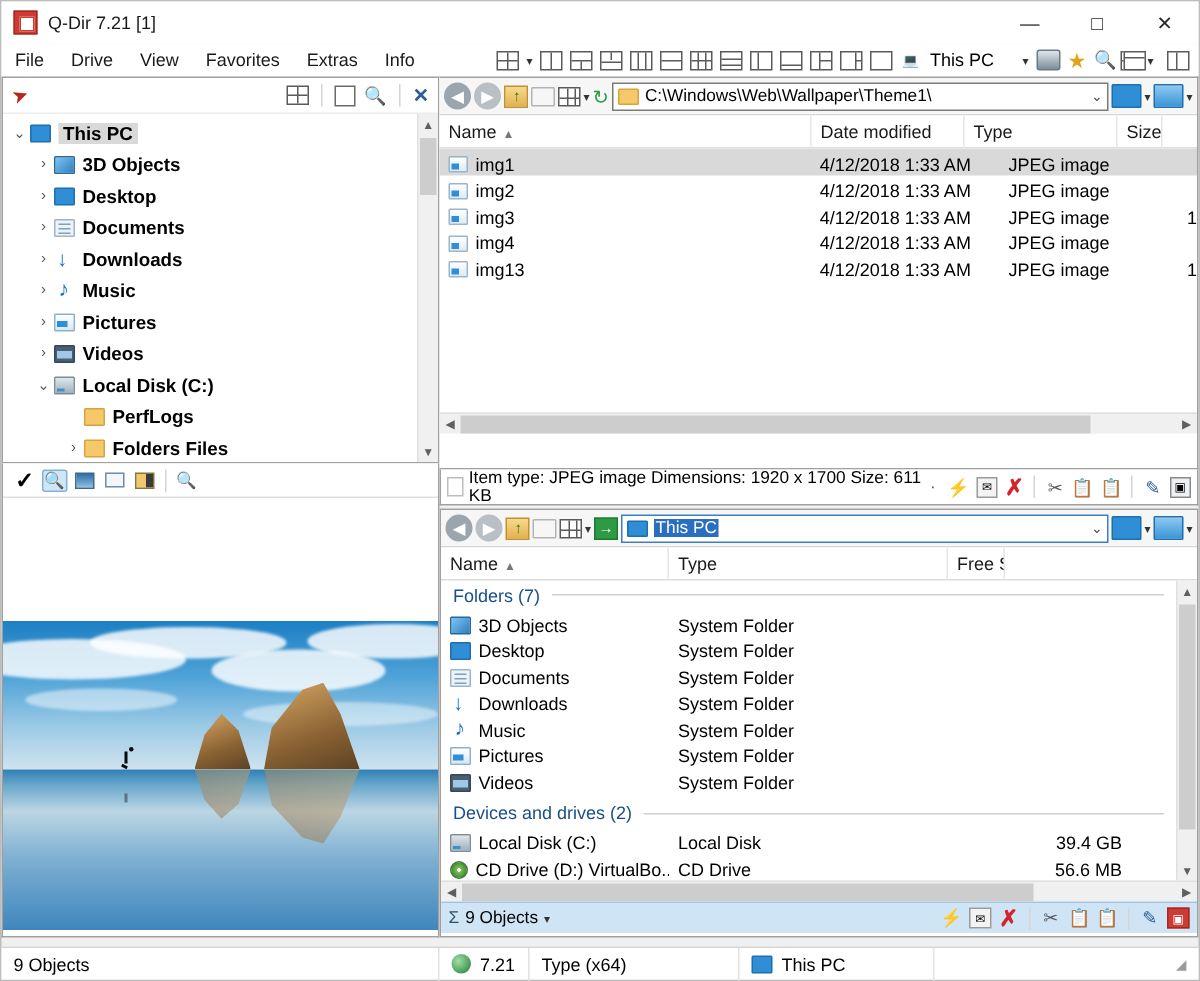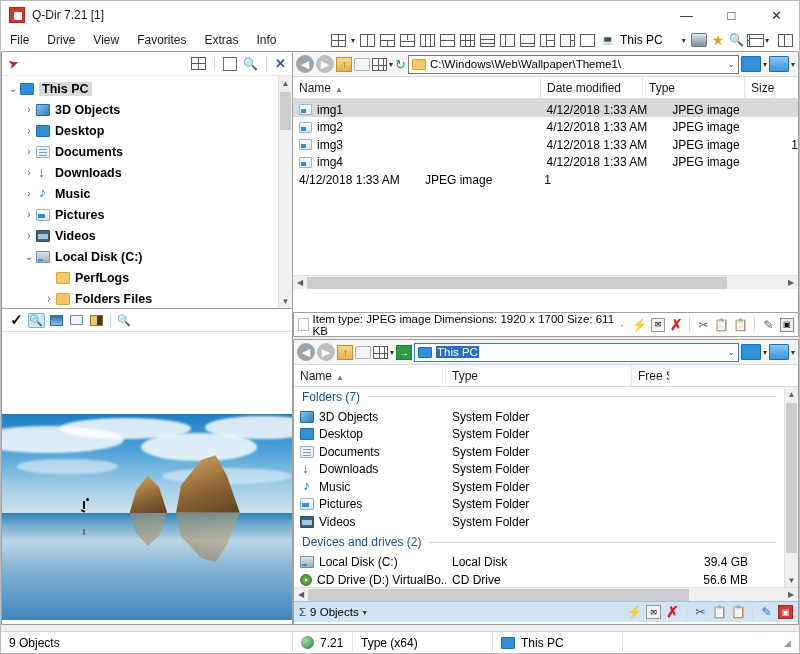--- a/index.html
+++ b/index.html
@@ -492,20 +492,24 @@
       <div class="row">
         <div class="cell" style="width:248px;display:flex;align-items:center">
           <span class="ficon"></span>
           <span>img4</span>
         </div>
         <div class="cell" style="width:126px">4/12/2018 1:33 AM</div>
         <div class="cell" style="width:102px">JPEG image</div>
         <div class="cell" style="width:30px;text-align:right"></div>
       </div>
       <div class="row">
+        <div class="cell" style="width:248px;display:flex;align-items:center">
+          <span class="ficon"></span>
+          <span>img13</span>
+        </div>
         <div class="cell" style="width:126px">4/12/2018 1:33 AM</div>
         <div class="cell" style="width:102px">JPEG image</div>
         <div class="cell" style="width:30px;text-align:right">1</div>
       </div>
     </div>
 
     <div class="hsb">
       <span class="ar">◀</span>
       <span class="track">
           <span class="thumb" style="left:0;width:88%"></span>

